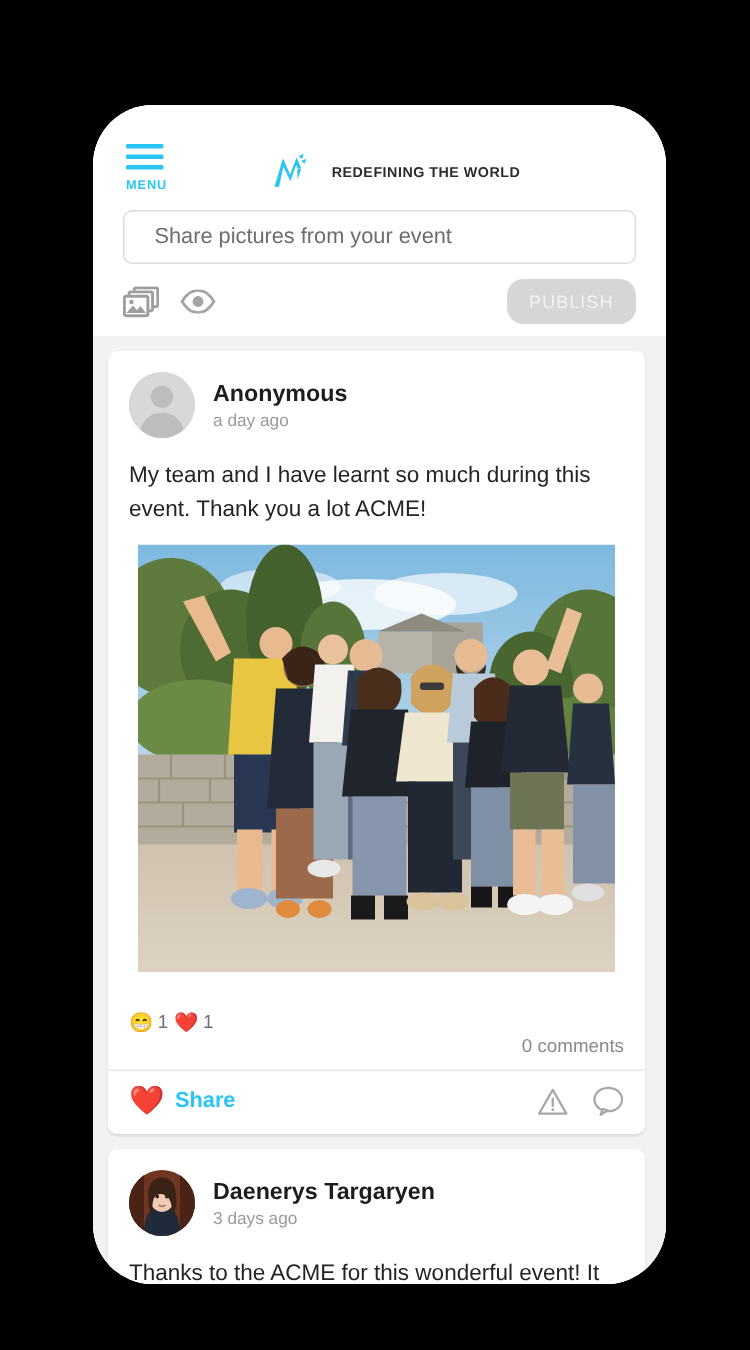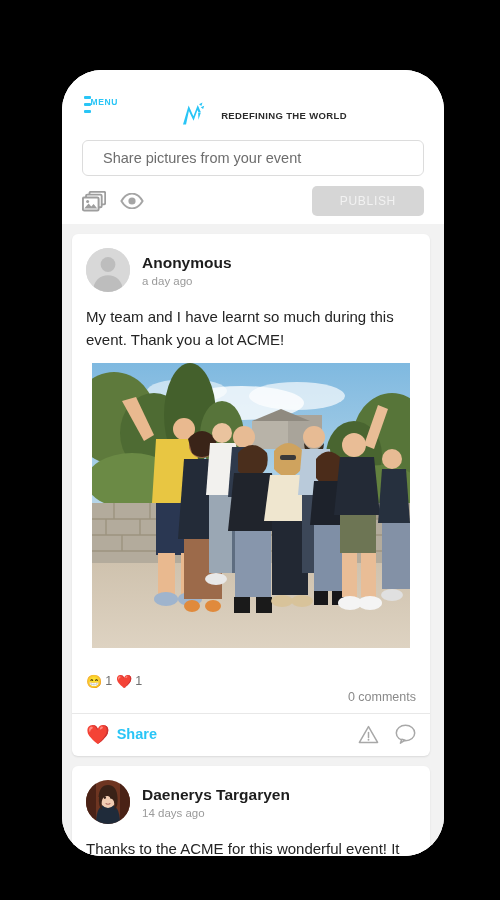--- a/index.html
+++ b/index.html
@@ -45,21 +45,21 @@
     flex: 0 0 auto;
     padding: 26px 22px 0 22px;
     display: flex;
     align-items: flex-start;
     background: #ffffff;
   }
 
   .menu-button {
     width: 34px;
     display: flex;
-    flex-direction: row;
+    flex-direction: column;
     align-items: flex-start;
     cursor: pointer;
     justify-content: flex-end;
   }
   .menu-bars { width: 25px; }
   .menu-bar {
     height: 3px;
     background: #29c5f6;
     border-radius: 1px;
     margin-bottom: 4px;
@@ -122,23 +122,23 @@
     justify-content: center;
     margin-right: 14px;
     cursor: pointer;
   }
   .spacer { flex: 1; }
 
   .publish-btn {
     background: #d6d6d6;
     color: #f2f2f2;
     border: none;
-    border-radius: 5px;
+    border-radius: 11px;
     height: 30px;
-    padding: 0 28px;
+    padding: 0 15px;
     font-family: "Liberation Sans", sans-serif;
     font-size: 12px;
     font-weight: normal;
     letter-spacing: 0.7px;
     cursor: default;
   }
 
   
   .feed {
     flex: 1 1 auto;
@@ -492,21 +492,21 @@
                 <path d="M10 44 C10 30 14 24 22 24 C30 24 34 30 34 44 Z" fill="#1f2b3a"></path>
                 <ellipse cx="22" cy="18" rx="8.4" ry="10" fill="#f0ccb2"></ellipse>
                 <path d="M12.5 17 q1 -12 9.5 -12 q8.5 0 9.5 12 q1 9 -3 13 q1 -12 -6.5 -14 q-8 -1 -6 14 q-4 -4 -3 -13 Z" fill="#3a2217"></path>
                 <ellipse cx="18.8" cy="17.6" rx="1.2" ry="1.4" fill="#352118"></ellipse>
                 <ellipse cx="25.2" cy="17.6" rx="1.2" ry="1.4" fill="#352118"></ellipse>
                 <path d="M20 23.5 q2 1.6 4 0" fill="none" stroke="#b4766a" stroke-width="1.1" stroke-linecap="round"></path>
               </svg>
             </div>
             <div class="post-meta">
               <div class="post-author">Daenerys Targaryen</div>
-              <div class="post-time">14 days ago</div>
+              <div class="post-time">3 days ago</div>
             </div>
           </div>
           <div class="post-body">Thanks to the ACME for this wonderful event! It</div>
         </div>
 
       </div>
     </div>
   </div>
 </div>
 

